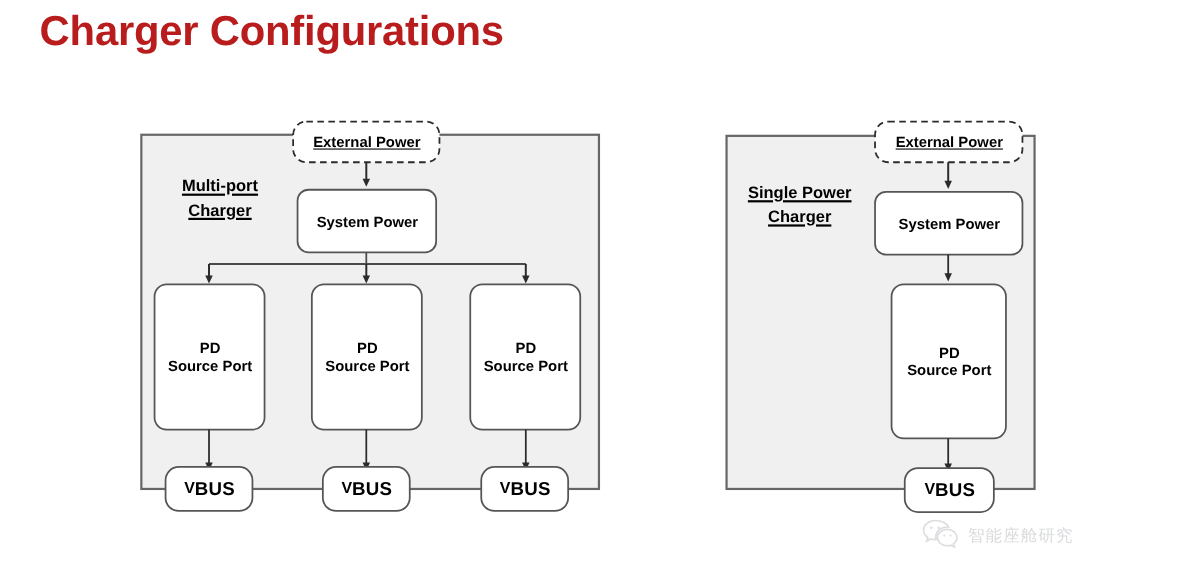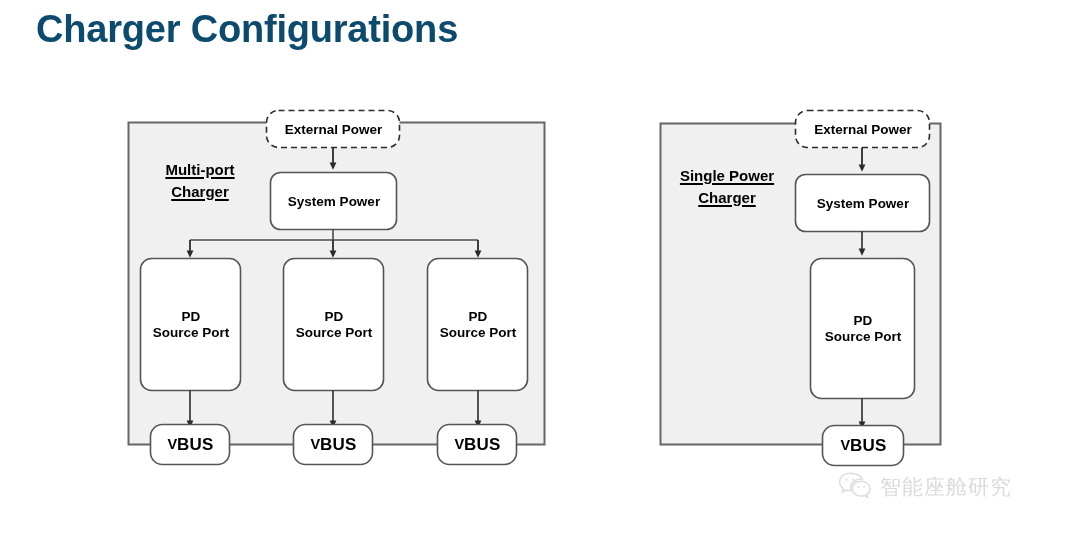--- a/index.html
+++ b/index.html
@@ -15,21 +15,21 @@
     font-family: "Liberation Sans", sans-serif;
   }
 
   
   #page-title {
     position: absolute;
     left: 36px;
     top: 8px;
     font-size: 38px;
     font-weight: bold;
-    color: #0c4a6e;
+    color: #b91c1c;
     letter-spacing: -0.2px;
     white-space: nowrap;
   }
 
   
   #diagram-stage {
     position: absolute;
     left: 0;
     top: 0;
     width: 1080px;
@@ -50,21 +50,21 @@
     align-items: center;
     justify-content: center;
     text-align: center;
     color: #000000;
     font-weight: bold;
     line-height: 1.18;
     pointer-events: none;
   }
   .node-label.box-text { font-size: 13.5px; }
   .node-label.vbus-text { font-size: 13.5px; }
-  .node-label.ext-text  { font-size: 13.5px; }
+  .node-label.ext-text  { font-size: 13.5px; text-decoration: underline; }
 
   .vbus-text .v-cap { font-size: 14.5px; }
   .vbus-text .v-small {
     font-size: 17px;
     letter-spacing: 0.2px;
   }
 
   .group-title {
     position: absolute;
     text-align: center;
@@ -85,21 +85,21 @@
   #watermark {
     position: absolute;
     left: 838px;
     top: 471px;
     display: flex;
     align-items: center;
     gap: 8px;
     opacity: 1;
   }
   #watermark .wm-text {
-    font-size: 21px;
+    font-size: 15px;
     color: #d9dadc;
     font-family: "DejaVu Sans", sans-serif;
     letter-spacing: 1px;
     white-space: nowrap;
   }
 </style>
 </head>
 <body>
 
 <div id="page-title">Charger Configurations</div>

